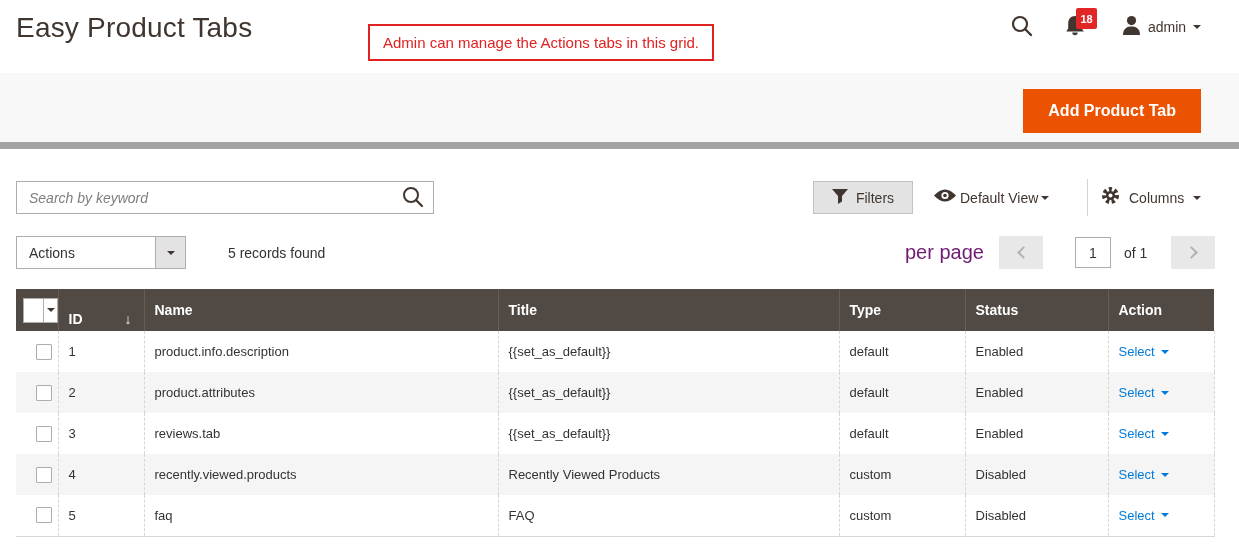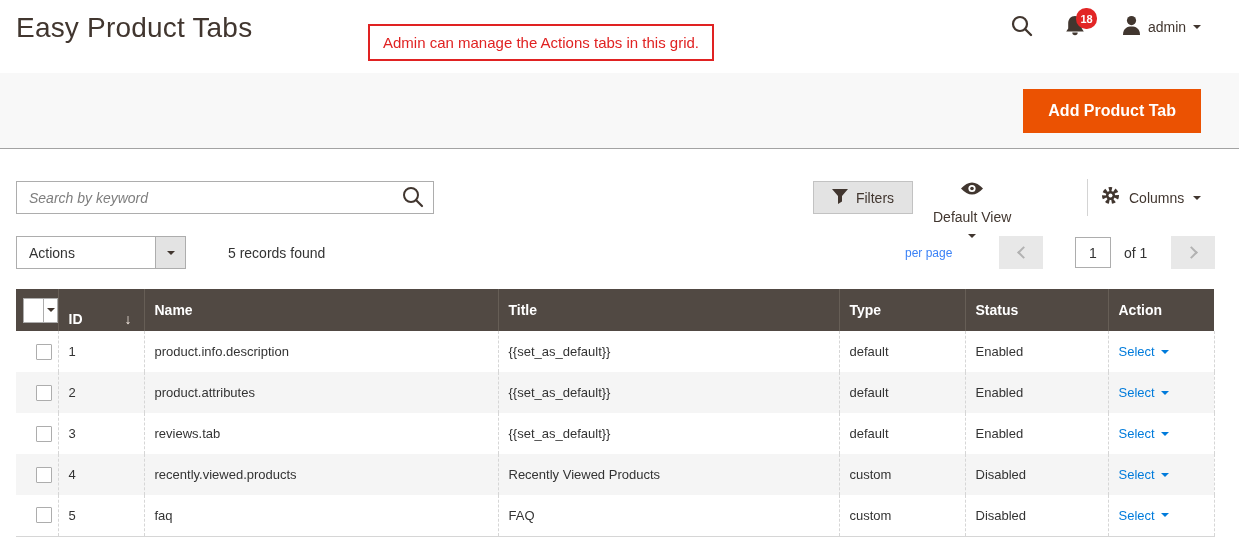--- a/index.html
+++ b/index.html
@@ -7,55 +7,55 @@
   body { font-family:"Liberation Sans", sans-serif; color:#333; }
   .page { position:relative; width:1239px; height:550px; background:#fff; overflow:hidden; }
 
   
   .page-title { position:absolute; left:16px; top:12px; font-size:28px; font-weight:400; color:#41362f; letter-spacing:.2px; }
   .annotation-box { position:absolute; left:368px; top:24px; border:2px solid #e02222; color:#e02222; font-size:15px; padding:8px 13px; background:#fff; }
   .hdr-icon { position:absolute; cursor:pointer; }
   .hdr-search { left:1010px; top:14px; }
   .hdr-bell { left:1064px; top:14px; width:24px; height:26px; }
   .badge { position:absolute; left:12px; top:-6px; min-width:21px; height:21px; background:#e22626; color:#fff;
-           border-radius:10px; font-size:11px; font-weight:700; display:flex; align-items:center; justify-content:center; padding:0 3px; }
+           border-radius:2px; font-size:11px; font-weight:700; display:flex; align-items:center; justify-content:center; padding:0 3px; }
   .admin-group { position:absolute; left:1122px; top:15px; display:flex; align-items:center; gap:7px; cursor:pointer; }
   .admin-name { font-size:14px; color:#41362f; }
   .caret { display:inline-block; width:0; height:0; border-left:4px solid transparent; border-right:4px solid transparent; border-top:5px solid #41362f; }
   .caret.sm { border-left-width:4px; border-right-width:4px; border-top-width:4px; }
   .caret.blue { border-top-color:#007bdb; }
 
   
-  .action-band { position:absolute; left:0; top:73px; width:1239px; height:76px; background:#f8f8f8; border-bottom:1px solid #a3a3a3; }
+  .action-band { position:absolute; left:0; top:73px; width:1239px; height:76px; background:#f8f8f8; border-bottom:7px solid #a3a3a3; }
   .add-btn { position:absolute; right:38px; top:16px; height:44px; padding:0 24px; background:#eb5202; border:1px solid #eb5202;
              color:#fff; font-family:"Liberation Sans", sans-serif; font-size:16px; font-weight:700; cursor:pointer; }
 
   
   .search-wrap { position:absolute; left:16px; top:181px; width:418px; height:33px; }
   .search-input { width:100%; height:100%; border:1px solid #adadad; padding:0 44px 0 12px; font-size:14px; color:#333;
                   font-family:"Liberation Sans", sans-serif; }
   .search-input::placeholder { color:#7e7e7e; font-style:italic; opacity:1; }
   .search-btn { position:absolute; right:8px; top:4px; width:26px; height:26px; background:none; border:none; cursor:pointer; }
 
   .filters-btn { position:absolute; left:813px; top:181px; width:100px; height:33px; background:#e3e3e3; border:1px solid #c2c2c2;
                  display:flex; align-items:center; justify-content:center; gap:8px; font-size:14px; color:#41362f;
                  font-family:"Liberation Sans", sans-serif; cursor:pointer; }
-  .view-control { position:absolute; left:933px; top:181px; height:33px; display:flex; align-items:center; gap:9px; cursor:pointer;flex-direction:column; }
+  .view-control { position:absolute; left:933px; top:181px; height:33px; display:flex; align-items:center; gap:3px; cursor:pointer; }
   .ctl-label { font-size:14px; color:#41362f; }
   .v-divider { position:absolute; left:1087px; top:179px; width:1px; height:37px; background:#d4d4d4; }
   .columns-control { position:absolute; left:1101px; top:181px; height:33px; display:flex; align-items:center; gap:9px; cursor:pointer; }
 
   
   .fake-select { position:absolute; height:33px; background:#fff; border:1px solid #adadad; display:flex; align-items:stretch; cursor:pointer; }
   .fake-select .lbl { flex:1; display:flex; align-items:center; padding-left:12px; font-size:14px; color:#333; }
   .fake-select .dd { width:30px; background:#e3e3e3; border-left:1px solid #adadad; display:flex; align-items:center; justify-content:center; }
   .actions-select { left:16px; top:236px; width:170px; }
   .records-found { position:absolute; left:228px; top:236px; height:33px; display:flex; align-items:center; font-size:14px; color:#333; }
   .perpage-select { left:808px; top:236px; width:87px; }
-  .perpage-label { position:absolute; left:905px; top:236px; height:33px; display:flex; align-items:center; font-size:12px; color:#3b82f6; }
+  .perpage-label { position:absolute; left:905px; top:236px; height:33px; display:flex; align-items:center; font-size:20px; color:#701a75; }
   .page-btn { position:absolute; top:236px; width:44px; height:33px; background:#e8e8e8; border:none; display:flex; align-items:center;
               justify-content:center; cursor:default; }
   .page-btn .chev { width:9px; height:9px; border-left:2px solid #b2b2b2; border-bottom:2px solid #b2b2b2; display:inline-block; }
   .prev-btn { left:999px; } .prev-btn .chev { transform:rotate(45deg); margin-left:4px; }
   .next-btn { left:1171px; } .next-btn .chev { transform:rotate(-135deg); margin-right:4px; }
   .page-input { position:absolute; left:1075px; top:237px; width:36px; height:31px; border:1px solid #adadad; text-align:center;
                 font-size:14px; color:#333; font-family:"Liberation Sans", sans-serif; }
   .of-label { position:absolute; left:1124px; top:236px; height:33px; display:flex; align-items:center; font-size:14px; color:#333; }
 
   

